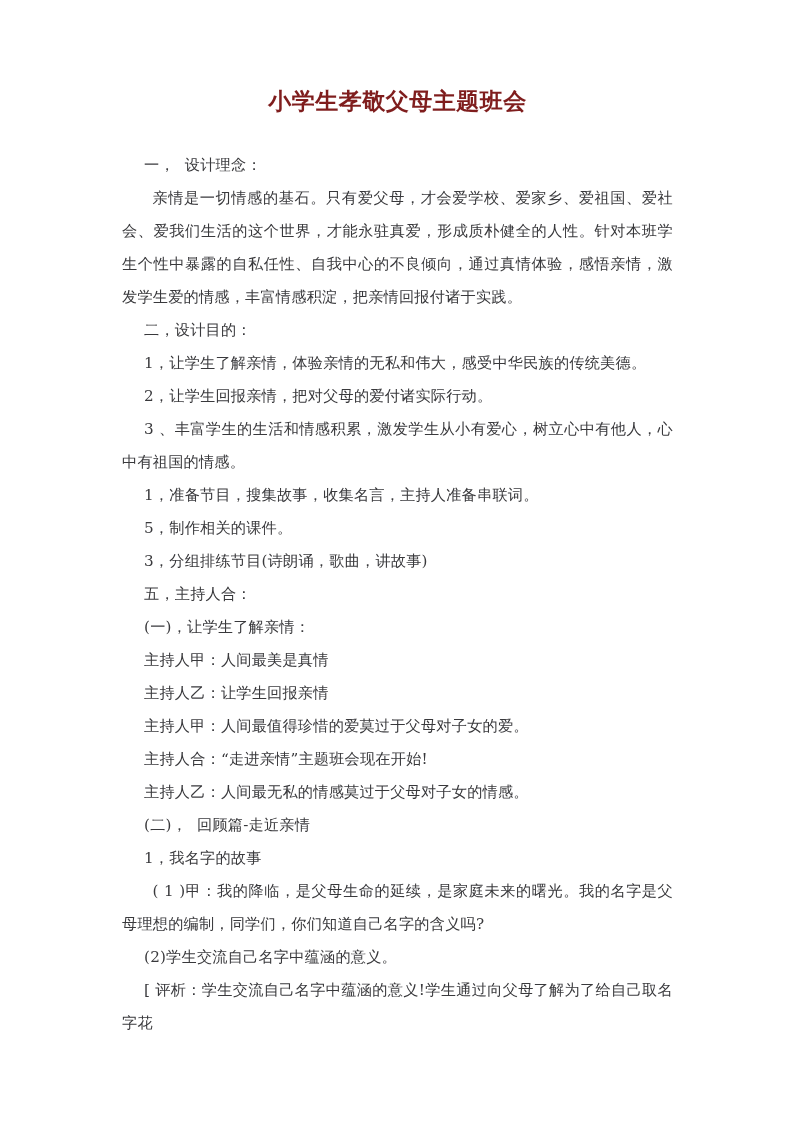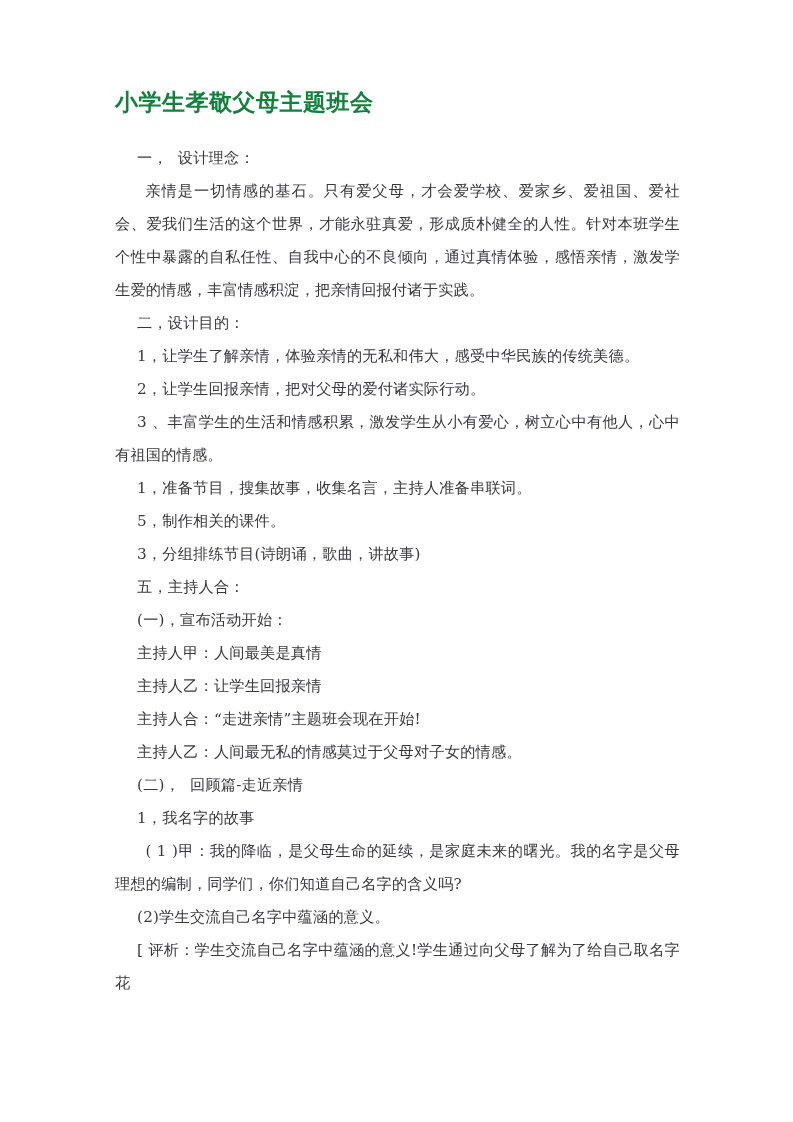--- a/index.html
+++ b/index.html
@@ -18,26 +18,26 @@
     overflow: hidden;
     box-sizing: border-box;
   }
   .content {
     position: absolute;
     left: 115px;
     top: 0;
     width: 565px;
   }
   .doc-title {
-    font-family: Liberation Serif, serif;
+    font-family: Liberation Mono, monospace;
     font-weight: bold;
     font-size: 23px;
     line-height: 30px;
-    color: #15803d;
-    text-align: left;
+    color: #7f1d1d;
+    text-align: center;
     margin: 0;
     padding-top: 88px;
     letter-spacing: 0.5px;
   }
   .para {
     font-size: 15.2px;
     line-height: 33px;
     color: #39393c;
     margin: 0;
     text-align: justify;
@@ -48,21 +48,21 @@
   .para.first-line-indent {
     text-indent: 2em;
   }
   .para.indent1 {
     padding-left: 22px;
   }
   .spacer-top {
     height: 24px;
   }
   .block {
-    margin: 0;
+    margin: 7px;
     padding: 0;
   }
 </style>
 </head>
 <body>
 
 <div class="page">
   <div class="content">
 
     <h1 class="doc-title">小学生孝敬父母主题班会</h1>
@@ -86,26 +86,27 @@
 
 
       <p class="para indent1">1，准备节目，搜集故事，收集名言，主持人准备串联词。</p>
 
       <p class="para indent1">5，制作相关的课件。</p>
 
       <p class="para indent1">3，分组排练节目(诗朗诵，歌曲，讲故事)</p>
 
       <p class="para indent1">五，主持人合：</p>
 
-      <p class="para indent1">(一)，宣布活动开始：</p>
+      <p class="para indent1">(一)，让学生了解亲情：</p>
 
       <p class="para indent1">主持人甲：人间最美是真情</p>
 
       <p class="para indent1">主持人乙：让学生回报亲情</p>
 
+      <p class="para indent1">主持人甲：人间最值得珍惜的爱莫过于父母对子女的爱。</p>
 
       <p class="para indent1">主持人合：“走进亲情”主题班会现在开始!</p>
 
       <p class="para indent1">主持人乙：人间最无私的情感莫过于父母对子女的情感。</p>
 
       <p class="para indent1">(二)，  回顾篇-走近亲情</p>
 
       <p class="para indent1">1，我名字的故事</p>
 
       <p class="para first-line-indent">( 1 )甲：我的降临，是父母生命的延续，是家庭未来的曙光。我的名字是父母理想的编制，同学们，你们知道自己名字的含义吗?</p>

